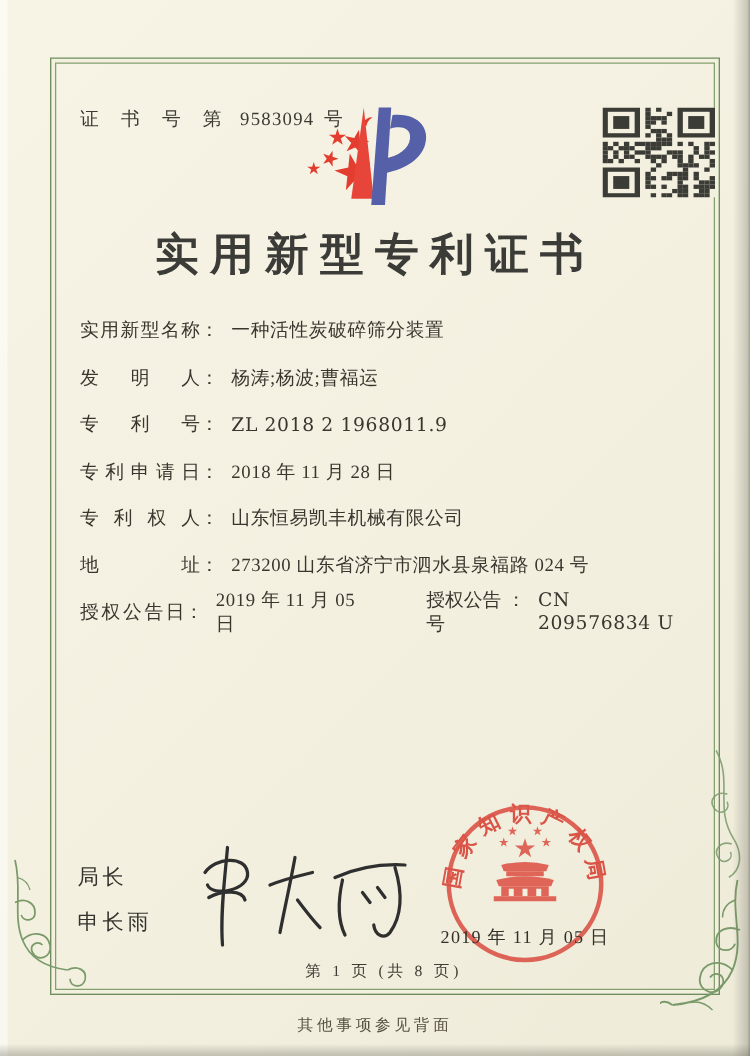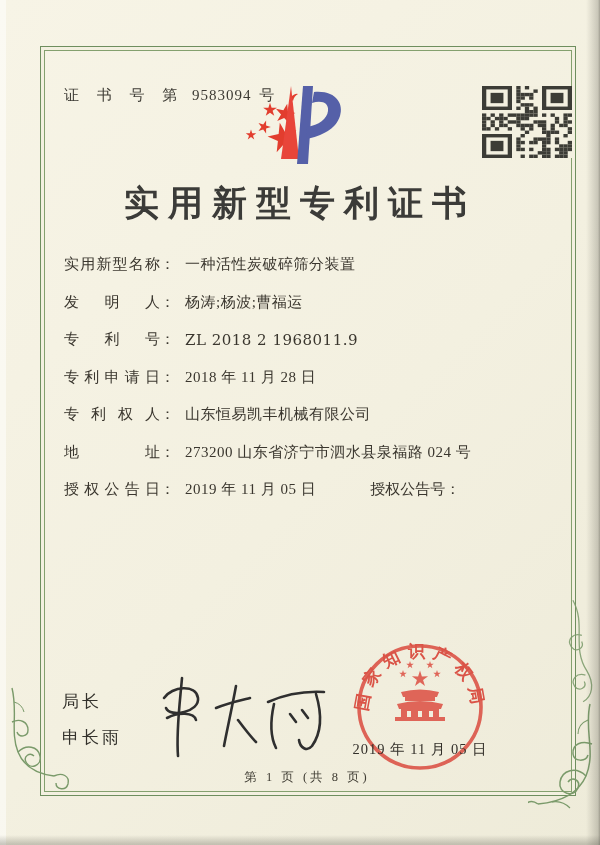--- a/index.html
+++ b/index.html
@@ -270,20 +270,21 @@
         <span>：</span>
       <span class="val">273200 山东省济宁市泗水县泉福路 024 号</span>
     </div>
     <div class="field-row">
       <span class="lbl">授权公告日</span>
         <span>：</span>
       <span class="val">2019 年 11 月 05 日</span>
       <span class="pair2">
         <span>授权公告号</span>
           <span>：</span>
+        <span class="val num-font">CN 209576834 U</span>
       </span>
     </div>
   </div>
 
 
   <div class="officer">
     <div>局长</div>
     <div>申长雨</div>
   </div>
 
@@ -321,20 +322,21 @@
       <rect x="56" y="77" width="38" height="8"></rect>
       <rect x="62" y="79" width="4" height="6" fill="#f3f0e0"></rect>
       <rect x="73" y="79" width="4" height="6" fill="#f3f0e0"></rect>
       <rect x="84" y="79" width="4" height="6" fill="#f3f0e0"></rect>
       <rect x="50" y="85" width="50" height="4"></rect>
     </g>
   </svg>
   <div class="seal-date">2019 年 11 月 05 日</div>
 
   <div class="page-no">第 1 页 (共 8 页)</div>
+  <div class="back-note">其他事项参见背面</div>
 
   <svg class="flourish fl-bl" viewBox="0 0 70 112" fill="none" stroke="#7a9a6a" stroke-width="1.4">
     <path d="M8,6 C14,30 6,50 14,70 C20,85 34,92 50,94"></path>
     <path d="M14,70 C22,62 34,64 36,74 C38,84 26,88 22,80 C19,74 26,70 30,74"></path>
     <path d="M8,40 C16,36 24,40 24,48 C24,55 15,56 13,50"></path>
     <path d="M50,94 C58,90 66,94 64,102 C62,109 52,108 52,101"></path>
     <path d="M10,20 q8,2 10,10" stroke-width="1"></path>
   </svg>
   <svg class="flourish fl-br" viewBox="0 0 72 118" fill="none" stroke="#7a9a6a" stroke-width="1.5">
     <path d="M10,4 C16,30 4,52 14,76 C22,94 40,102 62,104"></path>

